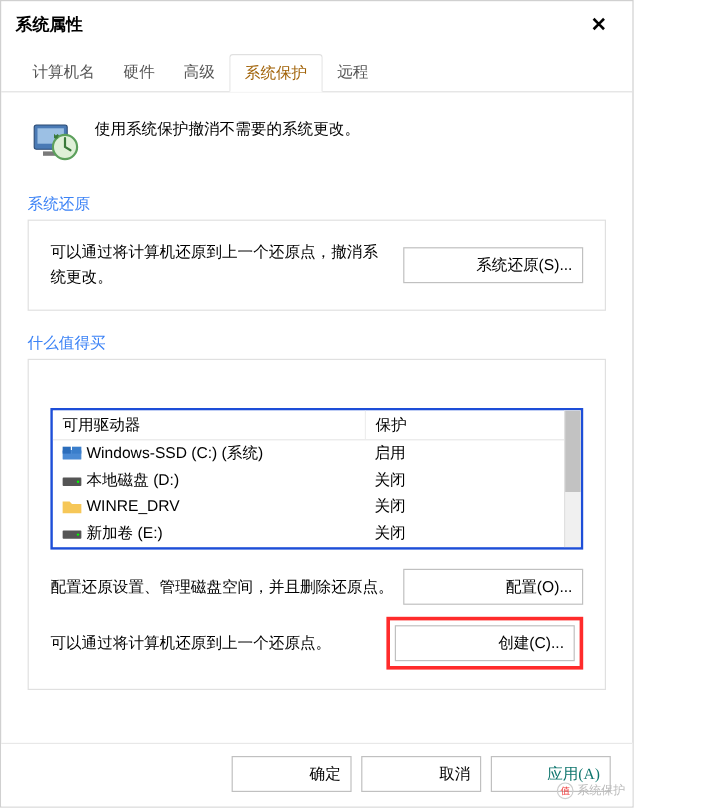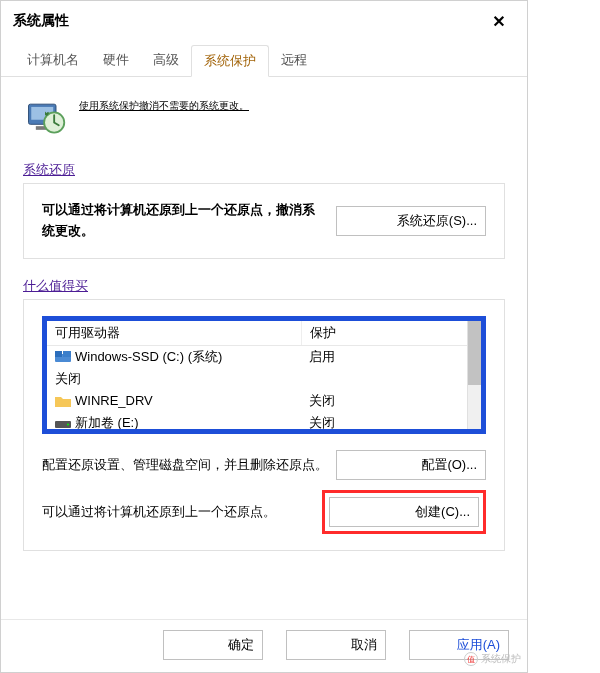--- a/index.html
+++ b/index.html
@@ -66,61 +66,59 @@
     gap: 12px;
     margin-bottom: 22px;
   }
   .intro-icon {
     width: 44px;
     height: 44px;
     flex-shrink: 0;
   }
   .intro-text {
     padding-top: 4px;
-    font-size: 10px;
-    text-decoration: underline;
+    font-size: 13px;
   }
   .section-label {
     font-size: 13px;
-    color: #4c1d95;
+    color: #3b82f6;
     margin-bottom: 4px;
-    text-decoration: underline;
   }
   .groupbox {
     border: 1px solid #e0e0e0;
     padding: 16px 18px;
     margin-bottom: 18px;
   }
   .restore-row {
     display: flex;
     align-items: center;
     gap: 14px;
   }
   .restore-row .txt {
     flex: 1;
     line-height: 1.6;
-    font-weight: bold;
   }
   .btn {
     min-width: 150px;
     height: 30px;
     background: #fff;
     border: 1px solid #c0c0c0;
     font-family: inherit;
     font-size: 13px;
     cursor: pointer;
     padding: 0 8px;
     text-align: right;
   }
   .drives-wrap {
-    border: 5px solid #1d4ed8;
+    border: 2px solid #1d4ed8;
     margin-bottom: 16px;
     position: relative;
     height: 118px;
     overflow: hidden;
+    margin-top: 24px;
   }
   .drives-head {
     display: flex;
     background: #fff;
     border-bottom: 1px solid #e8e8e8;
     font-size: 13px;
   }
   .col-drive { flex: 1; padding: 3px 8px; }
   .col-prot  { width: 180px; padding: 3px 8px; border-left: 1px solid #eee; }
   .drives-body { }
@@ -153,26 +151,27 @@
   .highlight {
     border: 3px solid #ff2b2b;
     padding: 4px;
   }
   .footer {
     position: absolute;
     left: 0; right: 0; bottom: 0;
     padding: 10px 18px 12px 18px;
     display: flex;
     justify-content: flex-end;
-    gap: 23px;
+    gap: 8px;
     border-top: 1px solid #e8e8e8;
     background: #fff;
+    font-family: Liberation Serif, serif;
   }
   .footer .btn { min-width: 100px; }
-  .btn[disabled] { color: #1d4ed8; cursor: default; }
+  .btn[disabled] { color: #0f766e; cursor: default; }
   .icon-drive {
     display: inline-block;
     width: 16px; height: 12px;
     vertical-align: middle;
   }
   .watermark {
     position: absolute;
     right: 6px;
     bottom: 6px;
     font-size: 10px;
@@ -254,20 +253,29 @@
                     <rect x="0" y="3" width="16" height="8" rx="1" fill="#4a8ad4"></rect>
                     <rect x="0" y="0" width="7" height="6" fill="#2b6dbb"></rect>
                     <rect x="8" y="0" width="8" height="6" fill="#3a7ecb"></rect>
                   </svg>
               </span>
               <span>Windows-SSD (C:) (系统)</span>
             </div>
             <div class="col-prot">启用</div>
           </div>
           <div class="drive-row">
+            <div class="col-drive">
+              <span class="icon-drive">
+                <svg viewBox="0 0 16 12" width="16" height="12">
+                    <rect x="0" y="4" width="16" height="7" rx="1" fill="#555"></rect>
+                    <circle cx="13" cy="7.5" r="1" fill="#0f0"></circle>
+                  </svg>
+              </span>
+              <span>本地磁盘 (D:)</span>
+            </div>
             <div class="col-prot">关闭</div>
           </div>
           <div class="drive-row">
             <div class="col-drive">
               <span class="icon-drive">
                 <svg viewBox="0 0 16 12" width="16" height="12">
                     <path d="M0 2 h6 l2 2 h8 v8 h-16 z" fill="#f6c758"></path>
                   </svg>
               </span>
               <span>WINRE_DRV</span>

